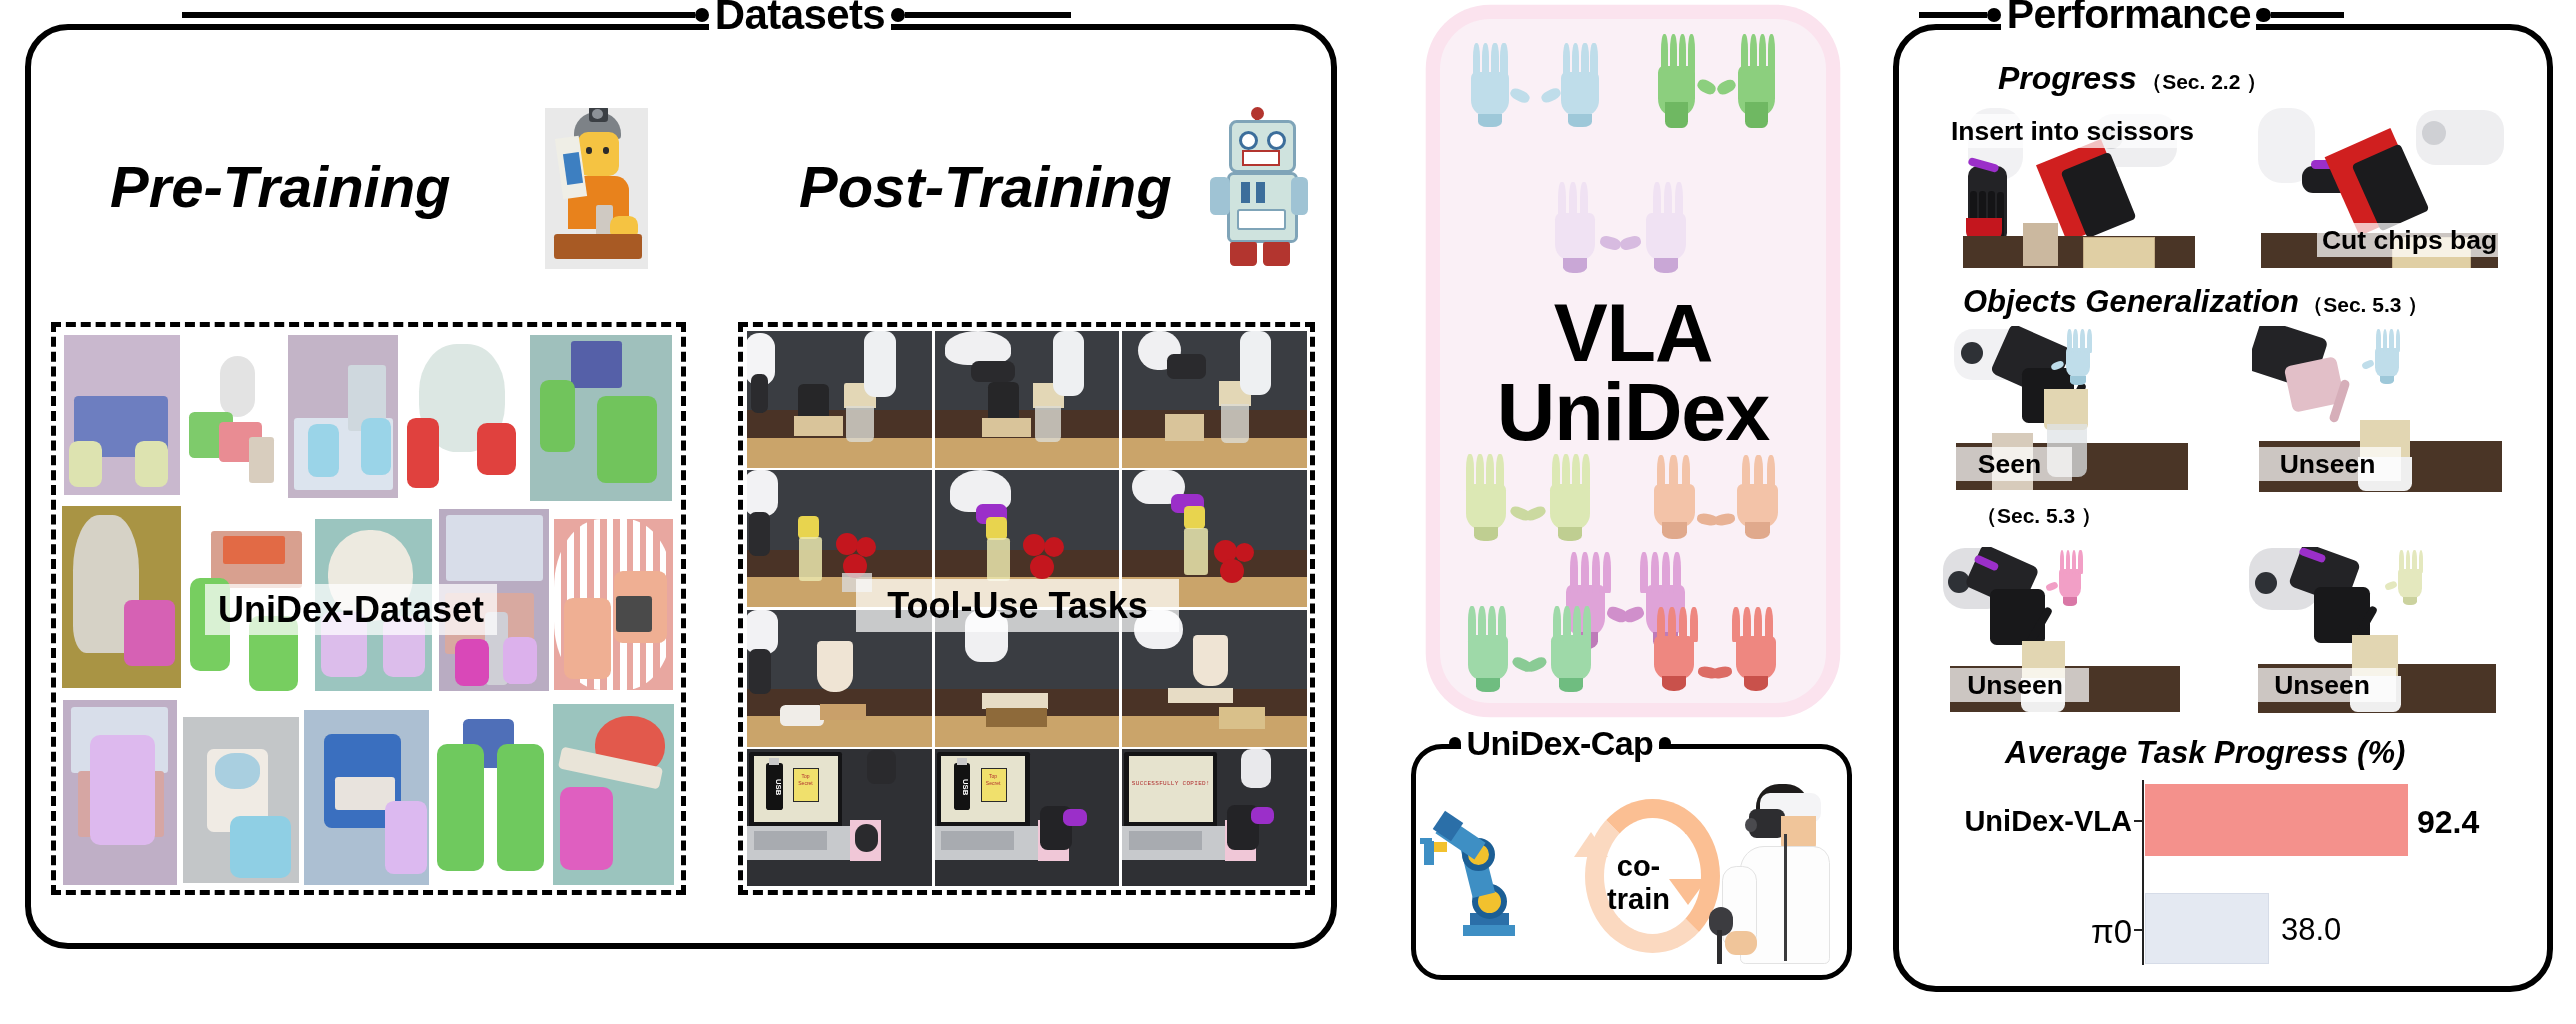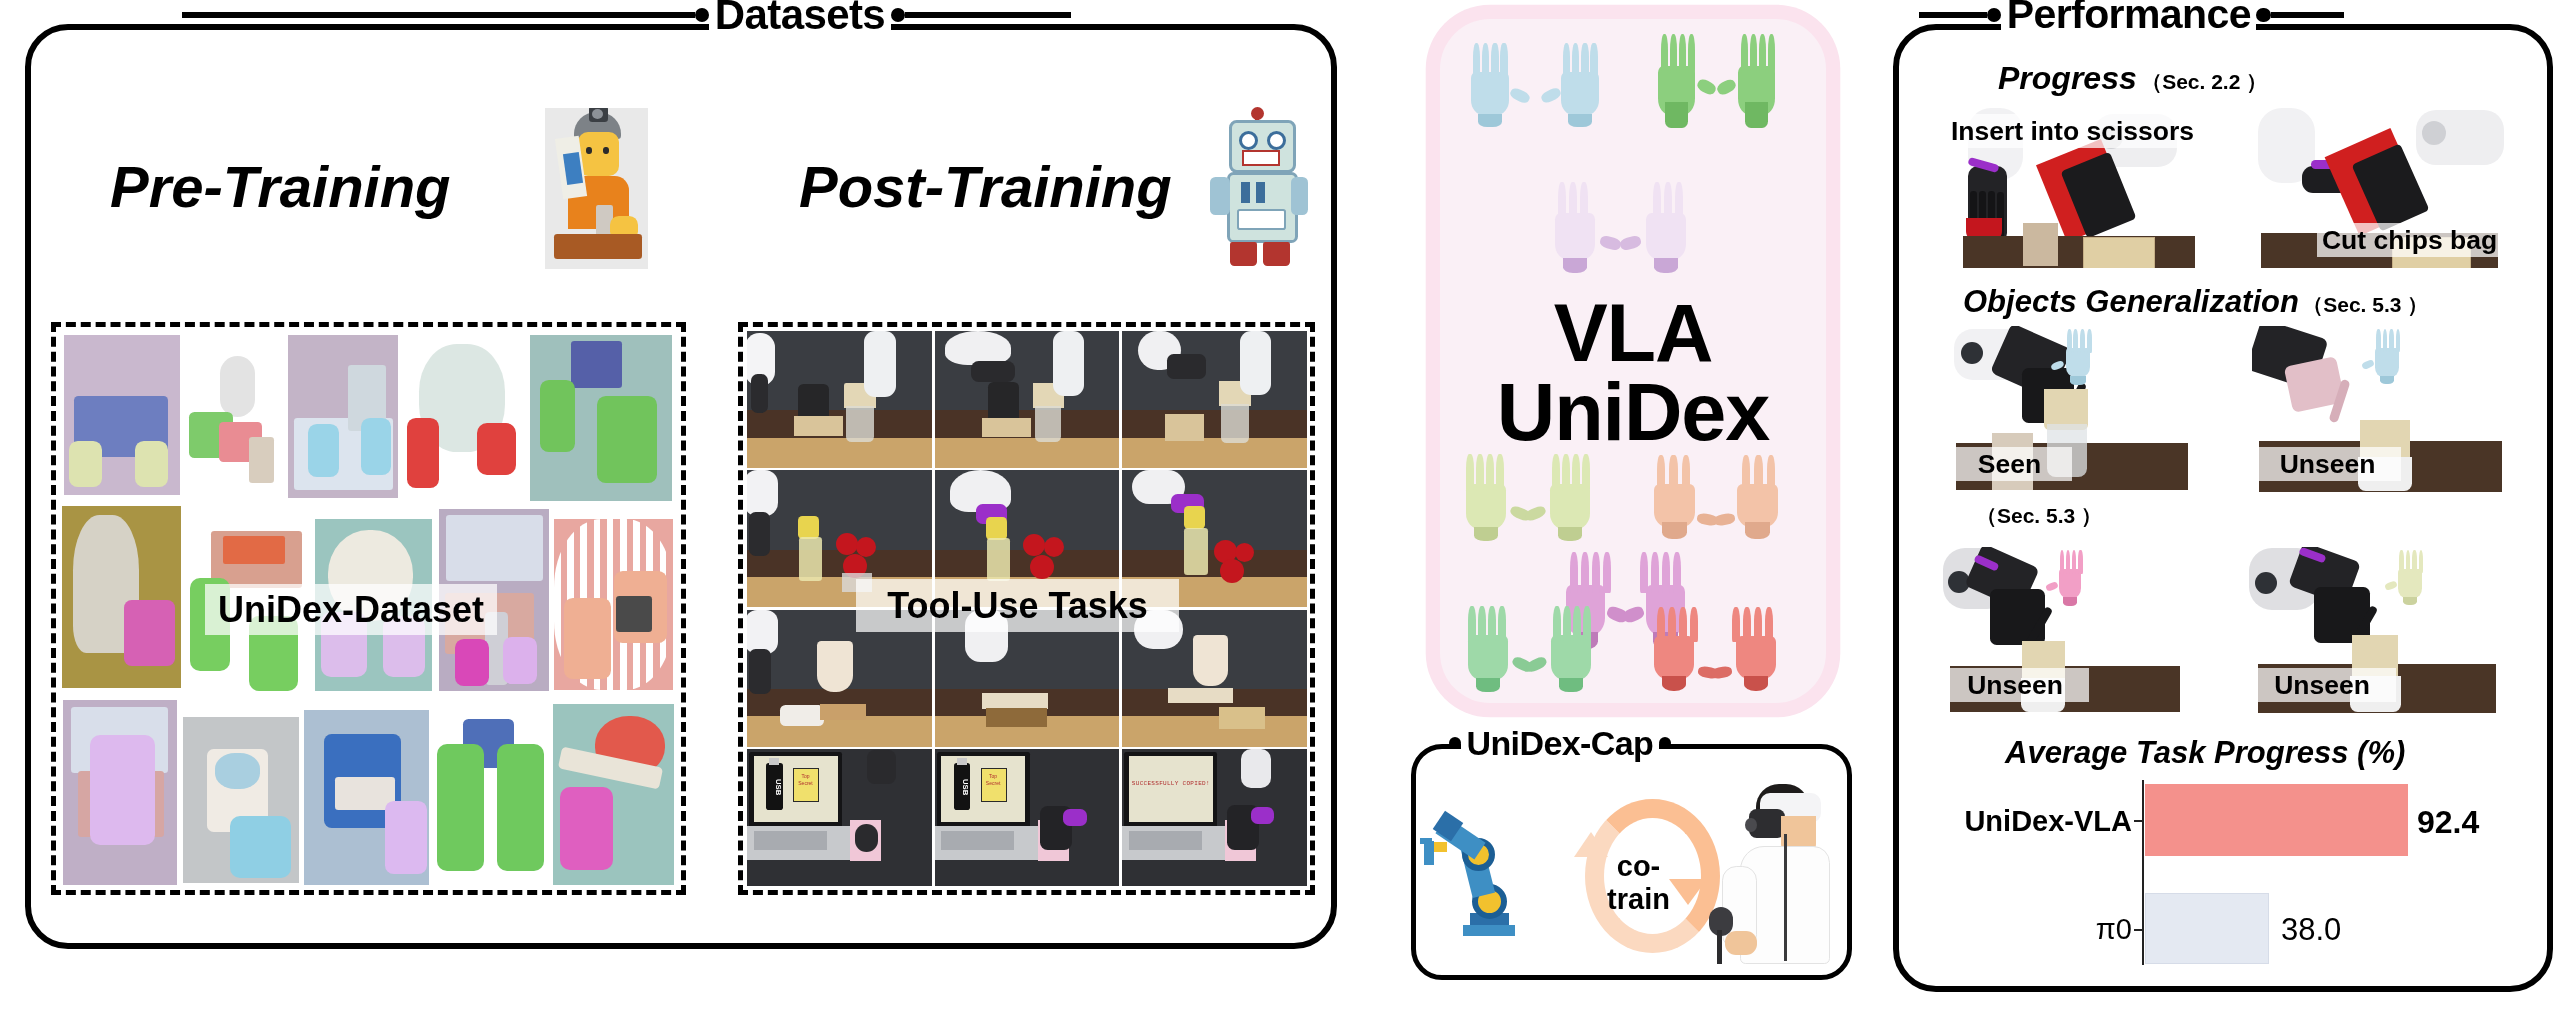--- a/index.html
+++ b/index.html
@@ -714,17 +714,17 @@
 
 <div id="chart" style="left:1893px;top:773px;width:660px;height:199px;">
   <div class="axis" style="left:249px;top:6.6px;height:185px;"></div>
 
   <div class="tick" style="left:241px;top:47px;"></div>
   <div class="blab" style="left:70px;top:32px;width:169px;font-size:29px;">UniDex-VLA</div>
   <div class="bar" style="left:252px;top:11px;width:263px;height:72px;background:#F4918C;"></div>
   <div class="vlab" style="left:524px;top:31px;font-size:32px;">92.4</div>
 
   <div class="tick" style="left:241px;top:156px;"></div>
-  <div class="blab" style="left:70px;top:140px;width:169px;font-size:29px;font-weight:normal;">π0</div>
+  <div class="blab" style="left:70px;top:140px;width:169px;font-size:33px;font-weight:normal;">π0</div>
   <div class="bar" style="left:252px;top:120px;width:124px;height:71px;background:#E4E9F2;border:1.1px solid #D6DCE8;box-sizing:border-box;"></div>
   <div class="vlab" style="left:388px;top:139px;font-size:31px;font-weight:normal;">38.0</div>
 </div>
 
 
 </body></html>

